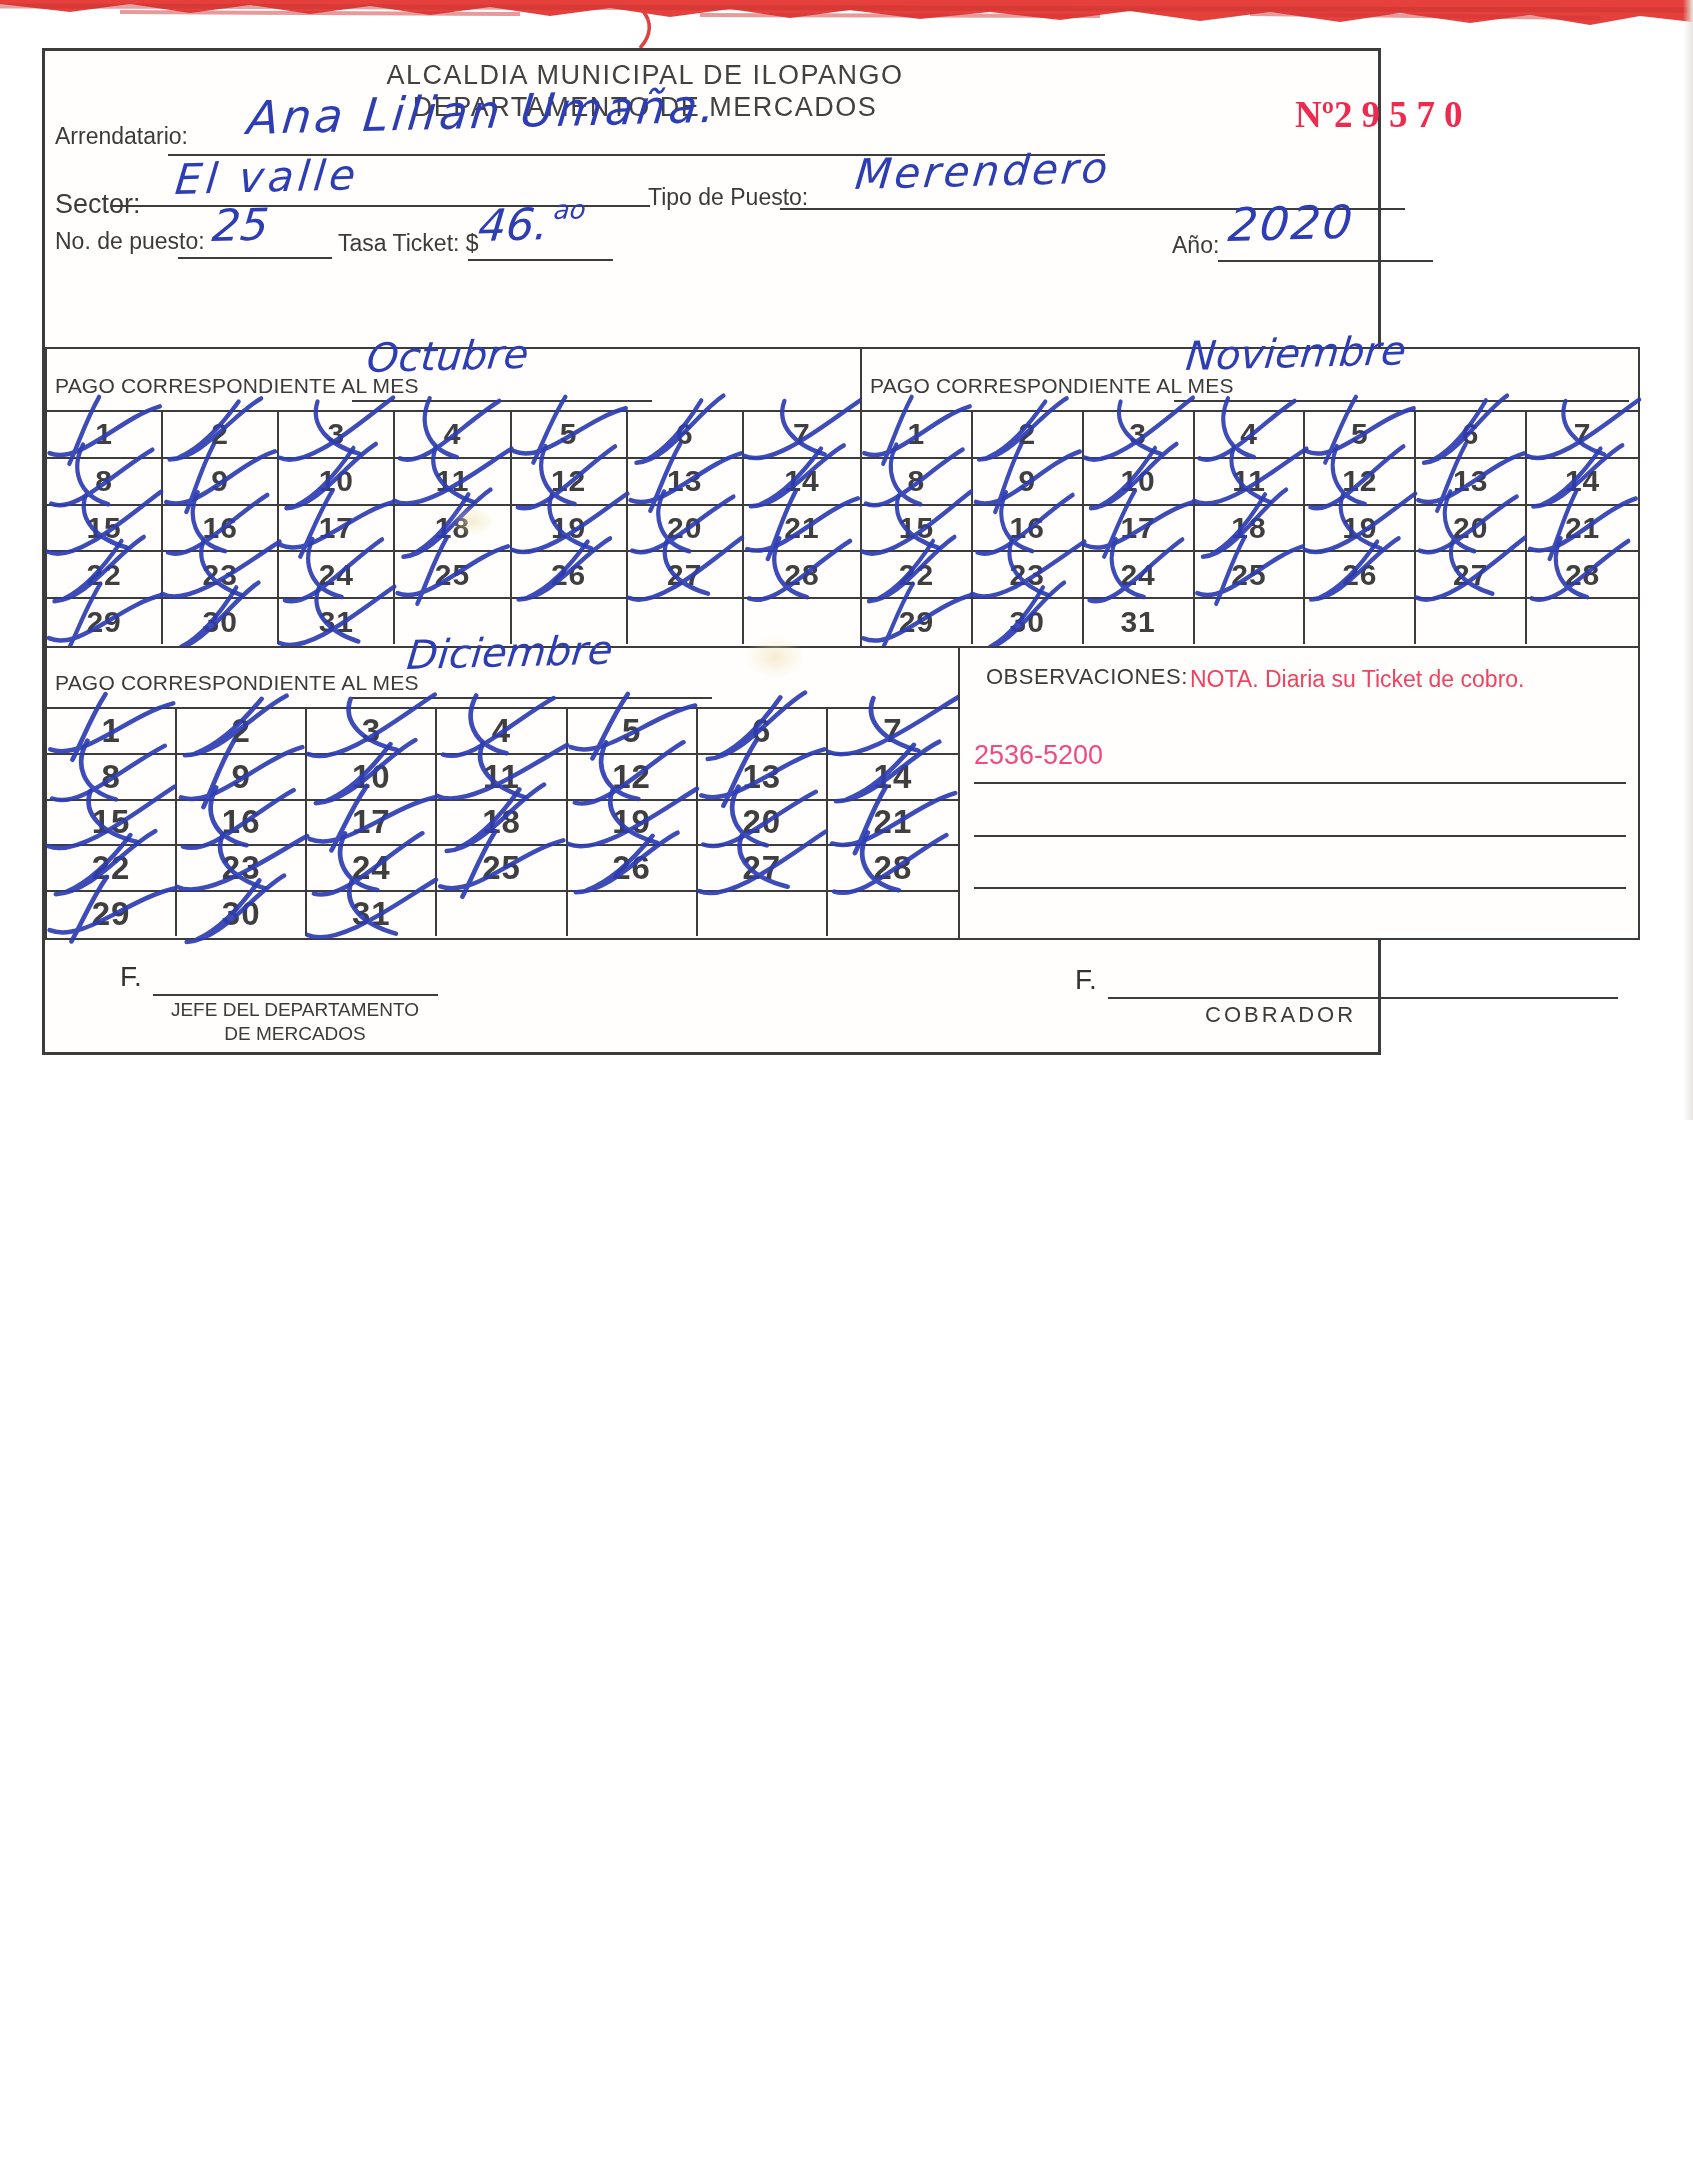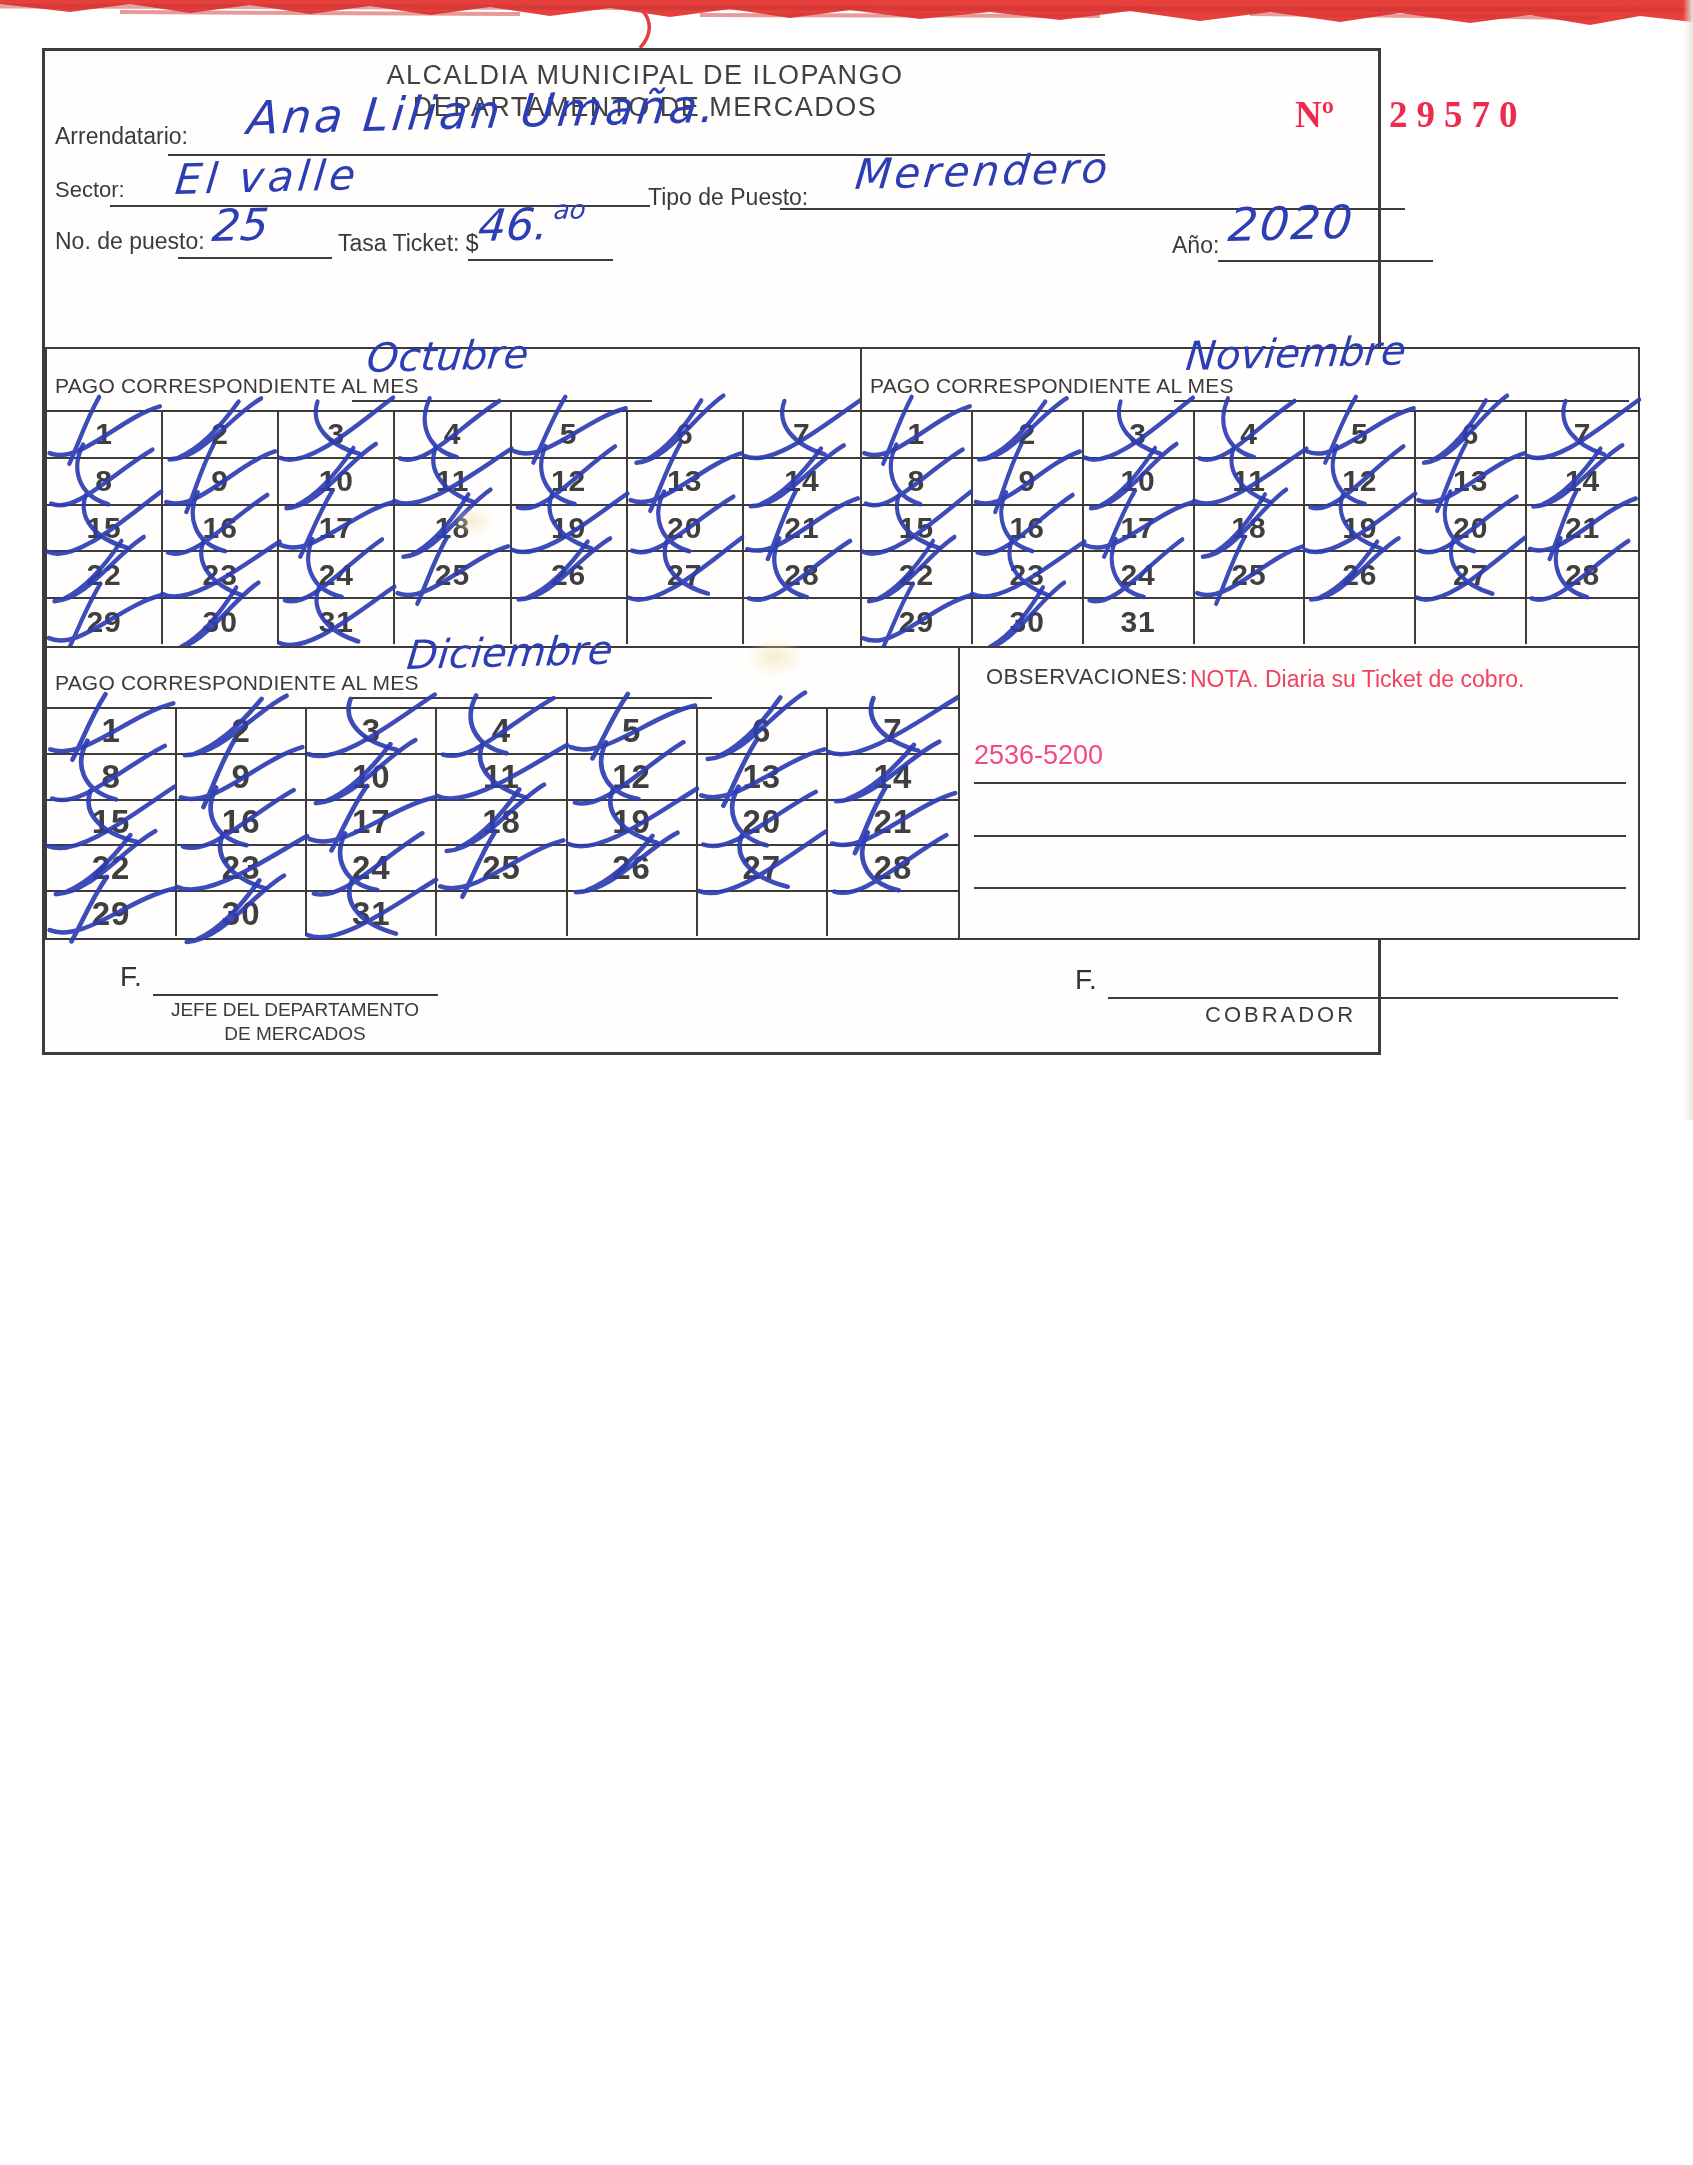--- a/index.html
+++ b/index.html
@@ -15,27 +15,27 @@
   .form{position:absolute;left:42px;top:48px;width:1339px;height:1007px;border:3px solid #3c3c3c;background:#fffefc}
   .abs{position:absolute}
   .lbl{color:var(--ink-gray,#3b3b3b);white-space:nowrap}
   .rule{position:absolute;background:#3c3c3c;height:2px}
   .hand{font-family:"DejaVu Sans",sans-serif;font-style:italic;color:var(--pen-blue,#2d3db3);white-space:nowrap;display:inline-block;transform:skewX(-7deg) rotate(-1.5deg);transform-origin:left bottom}
 
   .title-block{left:280px;top:8px;width:640px;text-align:center}
   .title-line{font-size:27px;letter-spacing:1.5px;color:#414141;line-height:32px}
 
   .stamp{left:1250px;top:42px;font-family:"Liberation Serif",serif;font-weight:700;font-size:37px;color:var(--stamp-red,#ee2b4e);white-space:nowrap}
-  .stamp .num{margin-left:55px;letter-spacing:9px}
+  .stamp .num{letter-spacing:9px}
 
   .l-arrendatario{left:10px;top:72px;font-size:23px}
   .u-arrendatario{left:123px;top:103px;width:937px}
   .hw-name{left:200px;top:40px;font-size:46px;letter-spacing:3px}
 
-  .l-sector{left:10px;top:126px;font-size:22px}
+  .l-sector{left:10px;top:138px;font-size:27px}
   .u-sector{left:65px;top:154px;width:540px}
   .hw-sector{left:128px;top:104px;font-size:42px;letter-spacing:4px}
 
   .l-tipo{left:603px;top:133px;font-size:23px}
   .u-tipo{left:735px;top:157px;width:625px}
   .hw-tipo{left:808px;top:99px;font-size:42px;letter-spacing:3px}
 
   .l-puesto{left:10px;top:177px;font-size:23px}
   .u-puesto{left:133px;top:206px;width:154px}
   .hw-puesto{left:165px;top:149px;font-size:44px}

